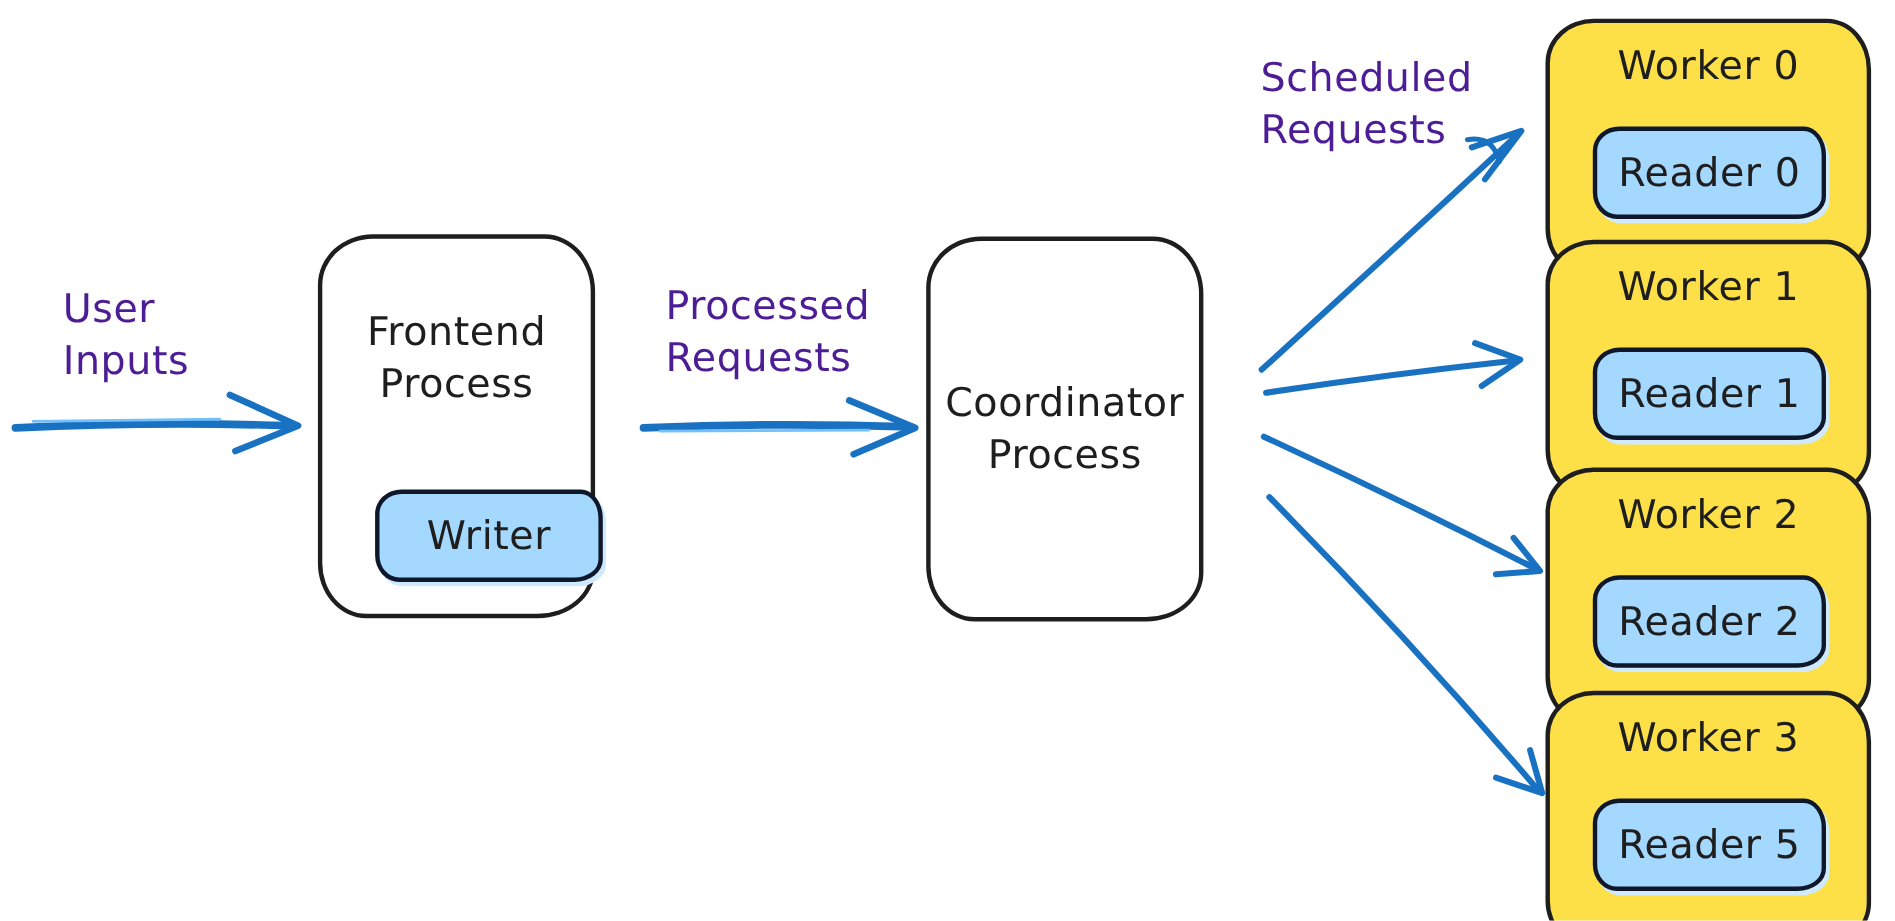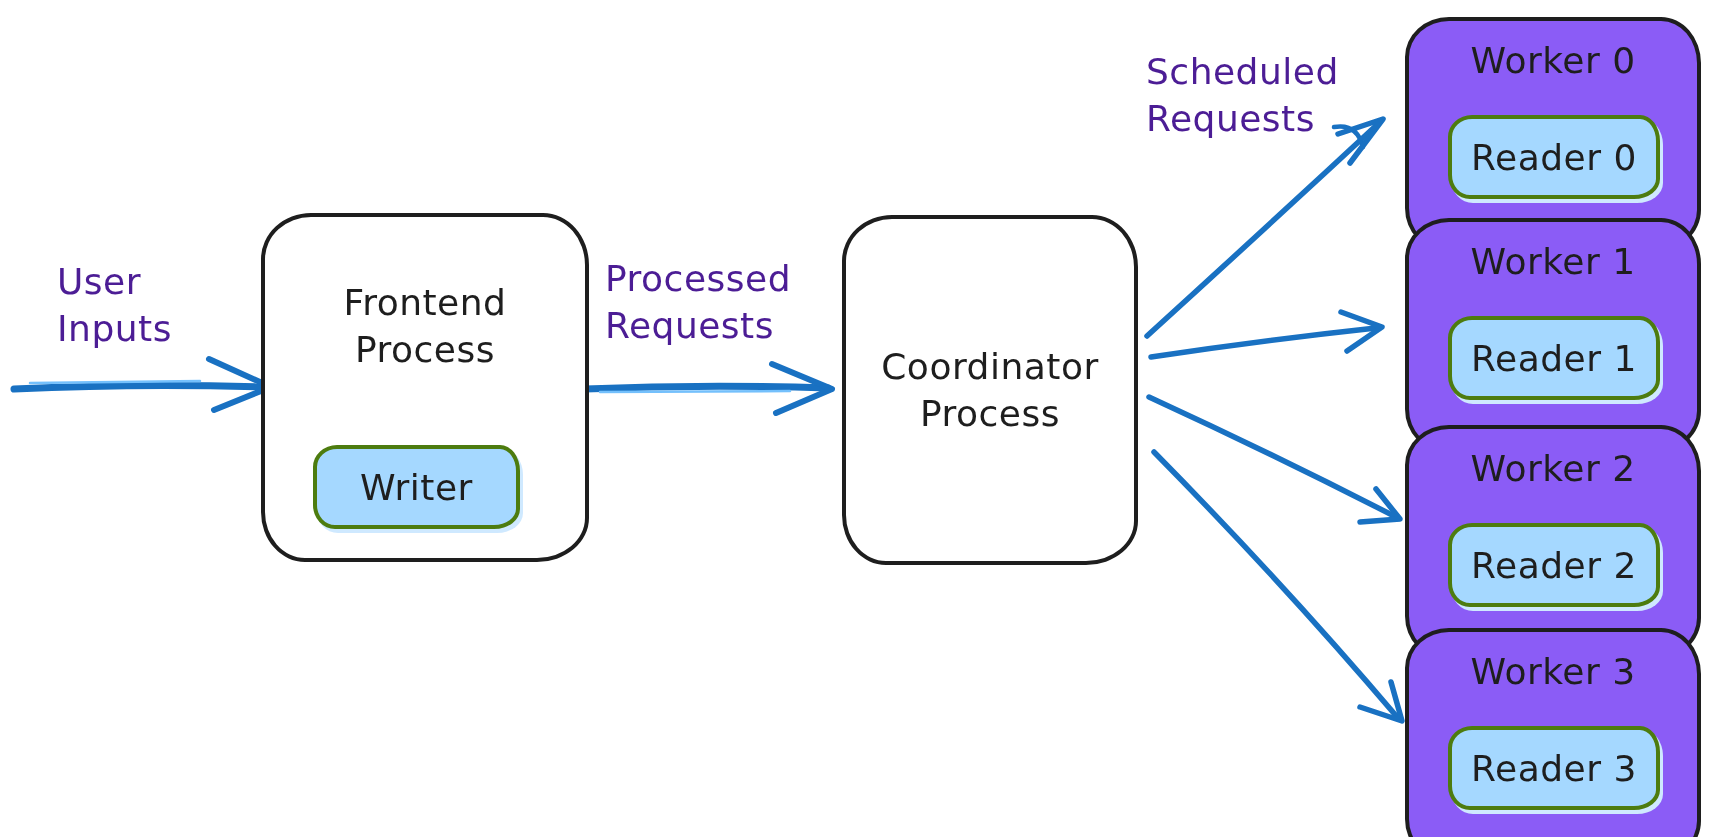--- a/index.html
+++ b/index.html
@@ -13,34 +13,34 @@
     white-space:pre-line;letter-spacing:0.5px;
   }
   .node{
     position:absolute;background:#ffffff;border:4px solid #1e1e1e;box-sizing:border-box;
   }
   .node.big{border-radius:50px 46px 52px 44px / 46px 52px 44px 50px;}
   .node-title{
     position:absolute;left:0;right:0;text-align:center;font-size:36px;line-height:47px;
     white-space:pre-line;color:#1e1e1e;letter-spacing:0.5px;
   }
-  .frontend{left:261px;top:213px;width:328px;height:349px;}
+  .frontend{left:289px;top:213px;width:252px;height:349px;}
   .frontend .node-title{top:62px;}
-  .coordinator{left:842px;top:215px;width:296px;height:350px;display:flex;align-items:center;justify-content:center;}
+  .coordinator{left:842px;top:215px;width:252px;height:350px;display:flex;align-items:center;justify-content:center;}
   .coordinator .node-title{position:static;}
   .subnode{
-    position:absolute;background:#a5d8ff;border:4px solid #4d7c0f;box-sizing:border-box;
+    position:absolute;background:#a5d8ff;border:4px solid #0f172a;box-sizing:border-box;
     border-radius:24px 20px 26px 22px / 22px 26px 20px 24px;
     display:flex;align-items:center;justify-content:center;
     font-size:36px;letter-spacing:0.5px;color:#1e1e1e;
     box-shadow:3px 4px 0 #cfe9ff;
   }
   .writer{left:48px;top:228px;width:207px;height:84px;}
   .worker{
-    position:absolute;left:1405px;width:296px;height:235px;background:#8b5cf6;
+    position:absolute;left:1405px;width:296px;height:235px;background:#fde047;
     border:4px solid #1e1e1e;box-sizing:border-box;
     border-radius:44px 40px 46px 42px / 40px 46px 42px 44px;
   }
   .worker .node-title{top:16px;}
   .reader{left:39px;top:94px;width:212px;height:84px;}
 </style>
 </head>
 <body>
 
 <div class="canvas">
@@ -113,17 +113,17 @@
   </div>
   <div class="worker" style="top:425px;">
     <div class="node-title">Worker 2</div>
     <div class="subnode reader">
       <span>Reader 2</span>
     </div>
   </div>
   <div class="worker" style="top:628px;padding-left:28px;">
     <div class="node-title">Worker 3</div>
     <div class="subnode reader">
-      <span>Reader 3</span>
+      <span>Reader 5</span>
     </div>
   </div>
 
 </div>
 
 </body></html>

